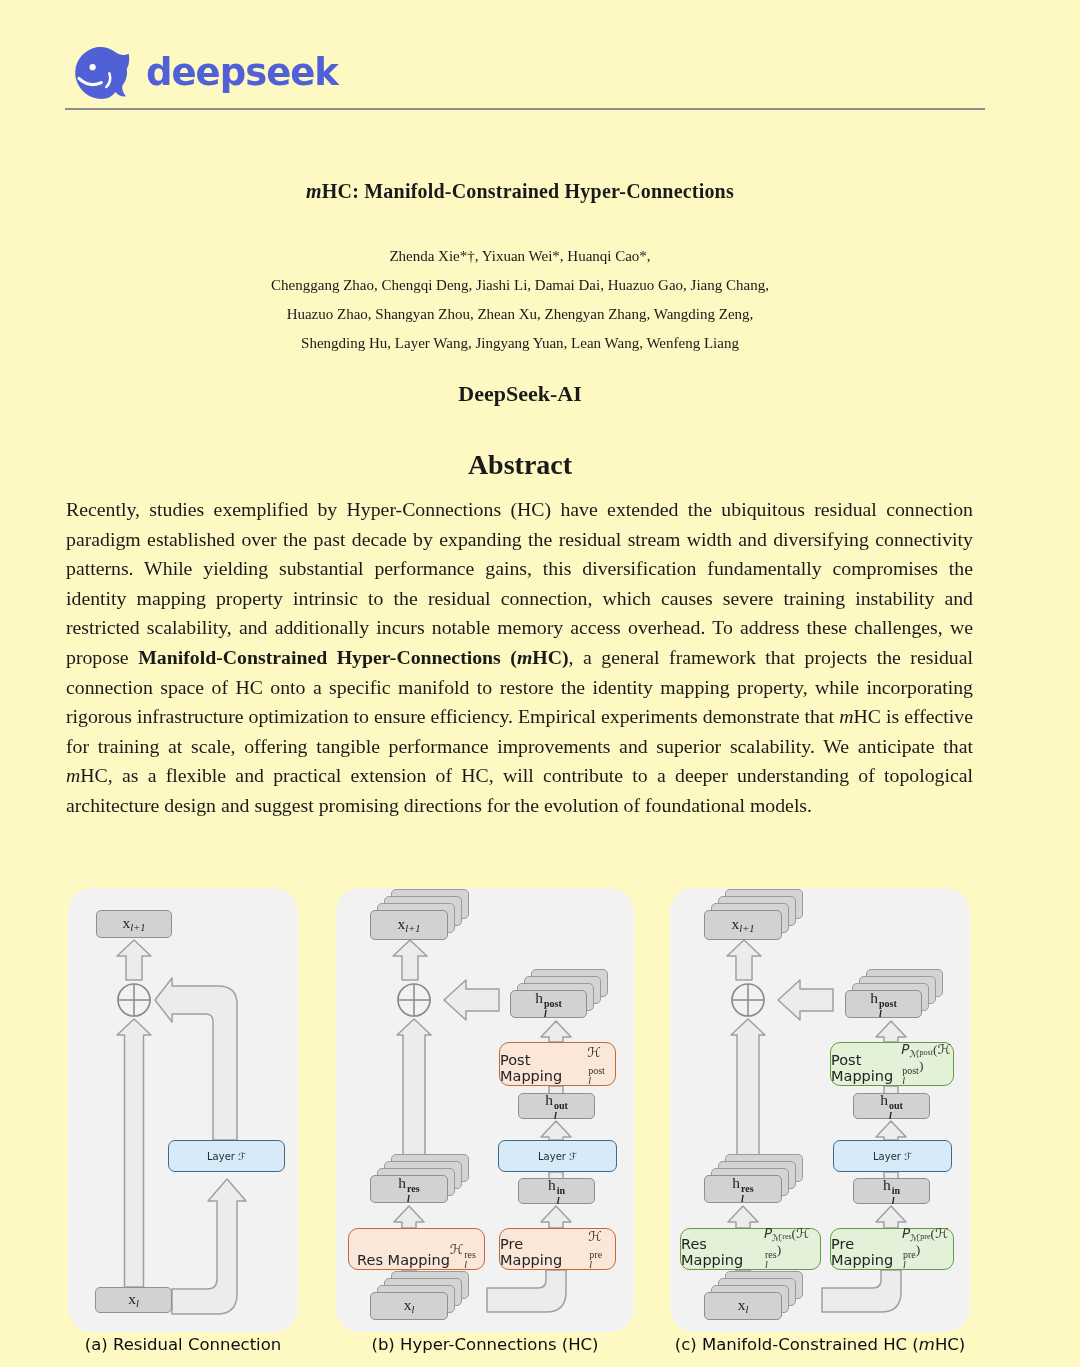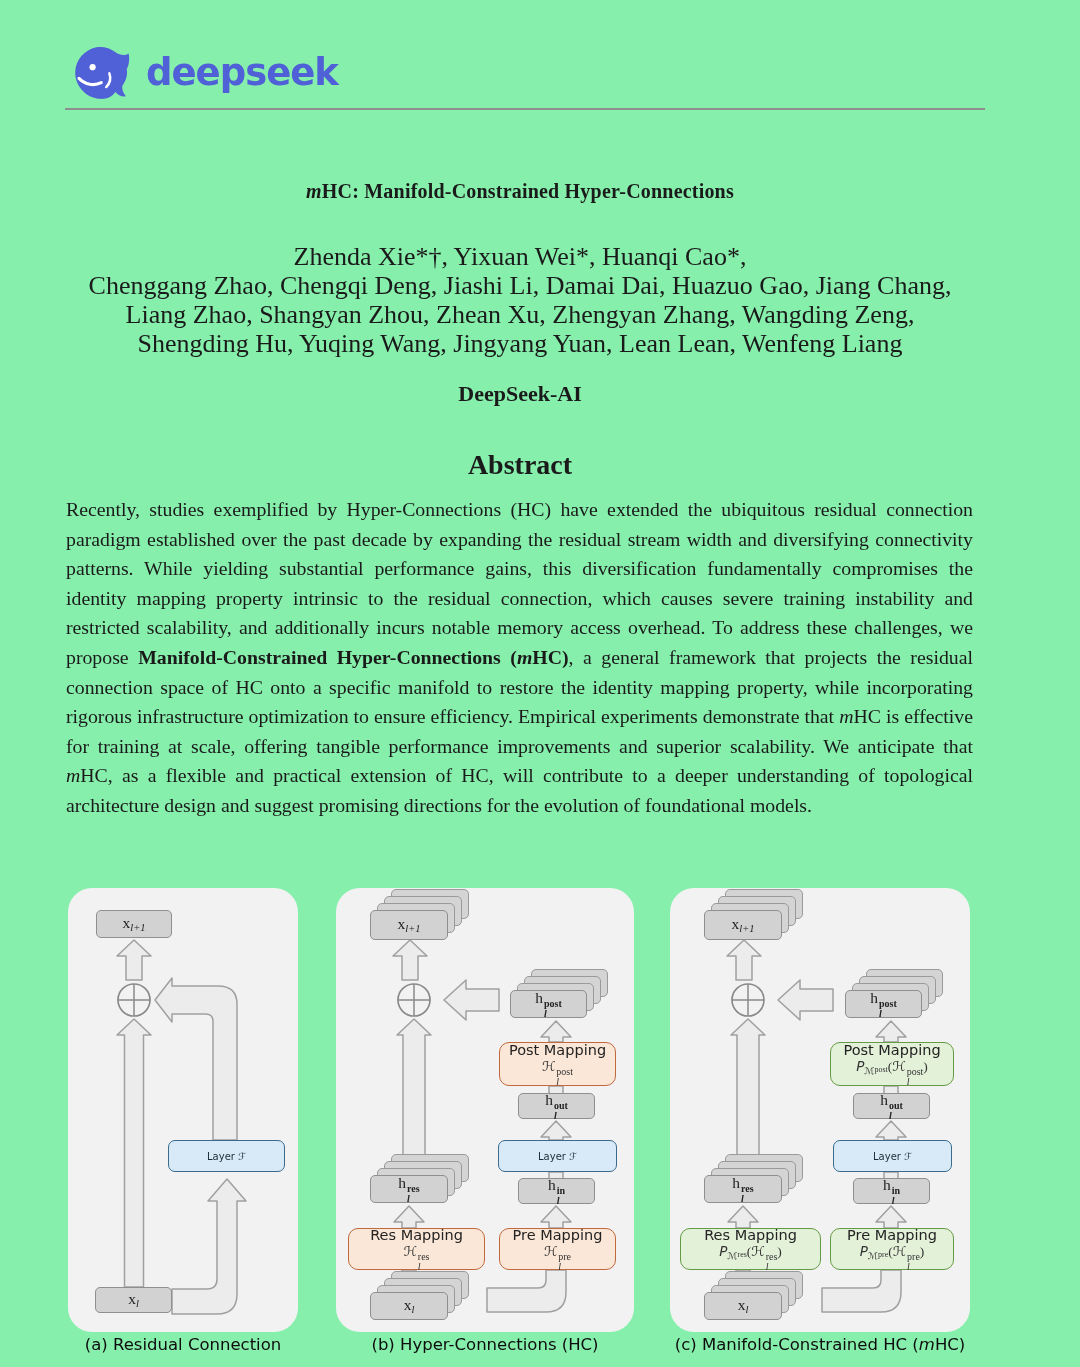--- a/index.html
+++ b/index.html
@@ -1,32 +1,32 @@
 <!DOCTYPE html>
 <html><head>
 <meta charset="utf-8">
 <style>
   html,body { margin:0; padding:0; background:#ffffff; }
   #page {
-    position:relative; width:1080px; height:1367px; background:#86efac;
+    position:relative; width:1080px; height:1367px; background:#fef9c3;
     font-family:"Liberation Serif","DejaVu Serif",serif; color:#1a1a1a; overflow:hidden;
   }
   
   #logo { position:absolute; left:74px; top:46px; display:flex; align-items:center; gap:10px; }
   #logo svg { display:block; }
   #wordmark {
     font-family:"DejaVu Sans","Liberation Sans",sans-serif; font-weight:bold;
     font-size:37px; letter-spacing:-1px; color:#5060d6; padding-bottom:4px;
   }
   #rule { position:absolute; left:65px; top:108px; width:920px; height:0; border-top:2px solid #8e8e8e; }
 
   
   .centercol { position:absolute; left:66px; width:908px; text-align:center; }
   #paper-title { top:180px; font-size:20px; font-weight:bold; letter-spacing:0.2px; }
-  #authors { top:242px; font-size:26px; line-height:29px; }
+  #authors { top:242px; font-size:15px; line-height:29px; }
   #affiliation { top:381px; font-size:22px; font-weight:bold; }
   #abstract-heading { top:449px; font-size:28px; font-weight:bold; }
   #abstract-body {
     position:absolute; left:66px; top:495px; width:907px;
     font-size:19.8px; line-height:29.6px; text-align:justify;
   }
 
   
   .panel { position:absolute; top:888px; height:444px; background:#f2f2f2; border-radius:24px; }
   #panel-a { left:68px;  width:230px; }
@@ -54,21 +54,21 @@
     background:#d2d2d2; border:1.4px solid #8f8f8f; border-radius:5px;
     display:flex; align-items:center; justify-content:center; box-sizing:border-box;
   }
   .blue-box {
     position:absolute; background:#d8eaf7; border:1.6px solid #3a6a8d; border-radius:7px;
     display:flex; align-items:center; justify-content:center; box-sizing:border-box;
     font-family:"DejaVu Sans","Liberation Sans",sans-serif; font-size:10px; color:#1d2b33;
   }
   .map-box {
     position:absolute; border-radius:10px; box-sizing:border-box;
-    display:flex; flex-direction:column; align-items:center; justify-content:center;
+    display:flex; align-items:flex-end; justify-content:center;
   }
   .orange { background:#fbe7d7; border:1.6px solid #c0693c; }
   .green  { background:#e4f1d9; border:1.6px solid #639b45; }
   .map-title { font-family:"DejaVu Sans","Liberation Sans",sans-serif; font-size:14.5px; font-weight:500; color:#232323; line-height:1.15; }
   .map-math  { font-family:"Liberation Serif","DejaVu Serif",serif; font-size:13.5px; color:#333; line-height:1; margin-top:2px; }
 
   .mvar { font-family:"Liberation Serif","DejaVu Serif",serif; font-size:15.5px; color:#222; line-height:1; }
   .ital { font-style:italic; }
   .cal  { font-family:"DejaVu Sans","DejaVu Serif",serif; }
   .xsub { font-size:10.5px; font-style:italic; vertical-align:-3px; }
@@ -104,22 +104,22 @@
     </span>
     <span id="wordmark">deepseek</span>
   </div>
   <div id="rule"></div>
 
   <div id="paper-title" class="centercol"><i>m</i><span>HC: Manifold-Constrained Hyper-Connections</span></div>
 
   <div id="authors" class="centercol">
     <div>Zhenda Xie*†, Yixuan Wei*, Huanqi Cao*,</div>
     <div>Chenggang Zhao, Chengqi Deng, Jiashi Li, Damai Dai, Huazuo Gao, Jiang Chang,</div>
-    <div>Liang Zhao, Shangyan Zhou, Zhean Xu, Zhengyan Zhang, Wangding Zeng,</div>
-    <div>Shengding Hu, Yuqing Wang, Jingyang Yuan, Lean Lean, Wenfeng Liang</div>
+    <div>Huazuo Zhao, Shangyan Zhou, Zhean Xu, Zhengyan Zhang, Wangding Zeng,</div>
+    <div>Shengding Hu, Layer Wang, Jingyang Yuan, Lean Wang, Wenfeng Liang</div>
   </div>
 
   <div id="affiliation" class="centercol">DeepSeek-AI</div>
 
   <div id="abstract-heading" class="centercol">Abstract</div>
   <div id="abstract-body"><span>Recently, studies exemplified by Hyper-Connections (HC) have extended the ubiquitous residual connection paradigm established over the past decade by expanding the residual stream width and diversifying connectivity patterns. While yielding substantial performance gains, this diversification fundamentally compromises the identity mapping property intrinsic to the residual connection, which causes severe training instability and restricted scalability, and additionally incurs notable memory access overhead. To address these challenges, we propose </span><b><span>Manifold-Constrained Hyper-Connections (</span><i>m</i><span>HC)</span></b><span>, a general framework that projects the residual connection space of HC onto a specific manifold to restore the identity mapping property, while incorporating rigorous infrastructure optimization to ensure efficiency. Empirical experiments demonstrate that </span><i>m</i><span>HC is effective for training at scale, offering tangible performance improvements and superior scalability. We anticipate that </span><i>m</i><span>HC, as a flexible and practical extension of HC, will contribute to a deeper understanding of topological architecture design and suggest promising directions for the evolution of foundational models.</span></div>
 
   <div id="panel-a" class="panel">
     <svg class="arrows" width="230" height="444" viewBox="0 0 230 444">
       <path class="apath" d="M66,52 L83,68 L74,68 L74,92 L58,92 L58,68 L49,68 Z"></path>

